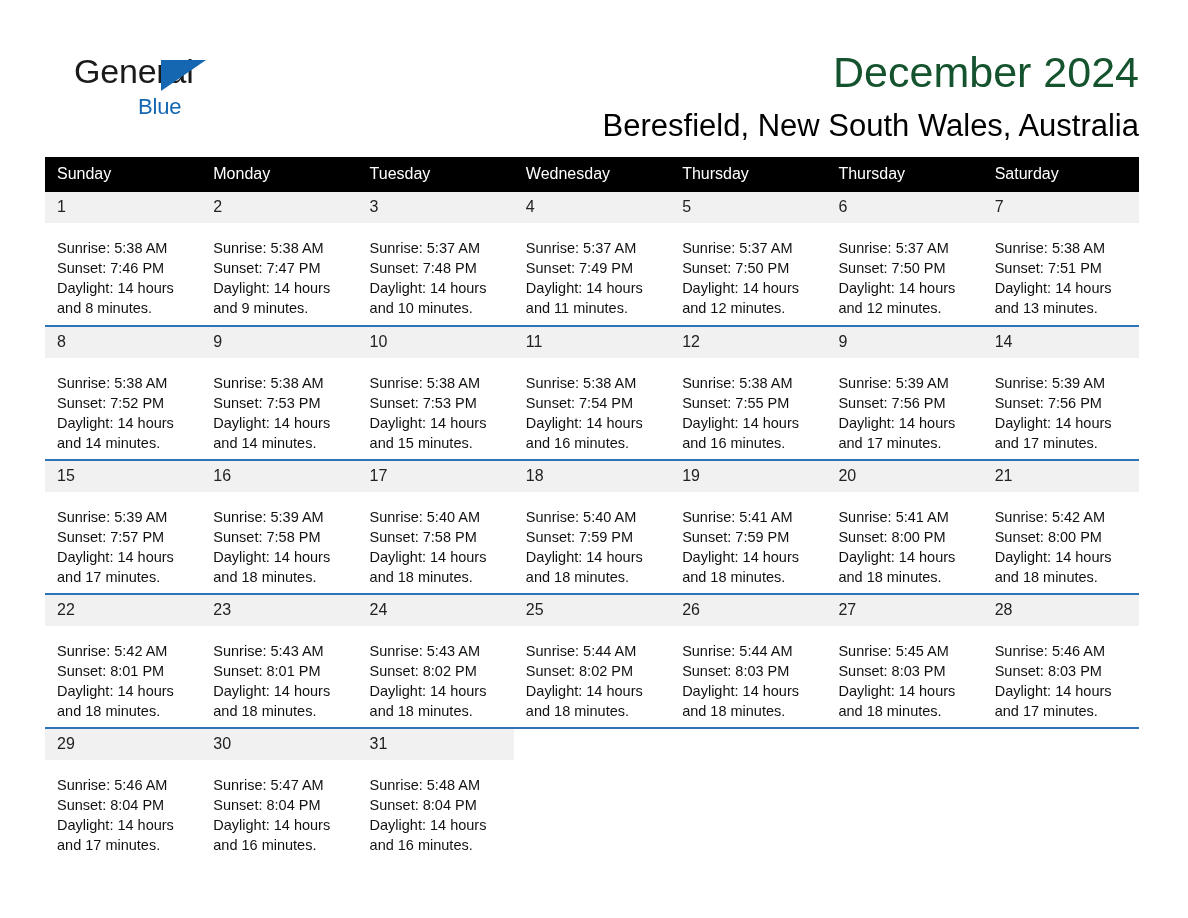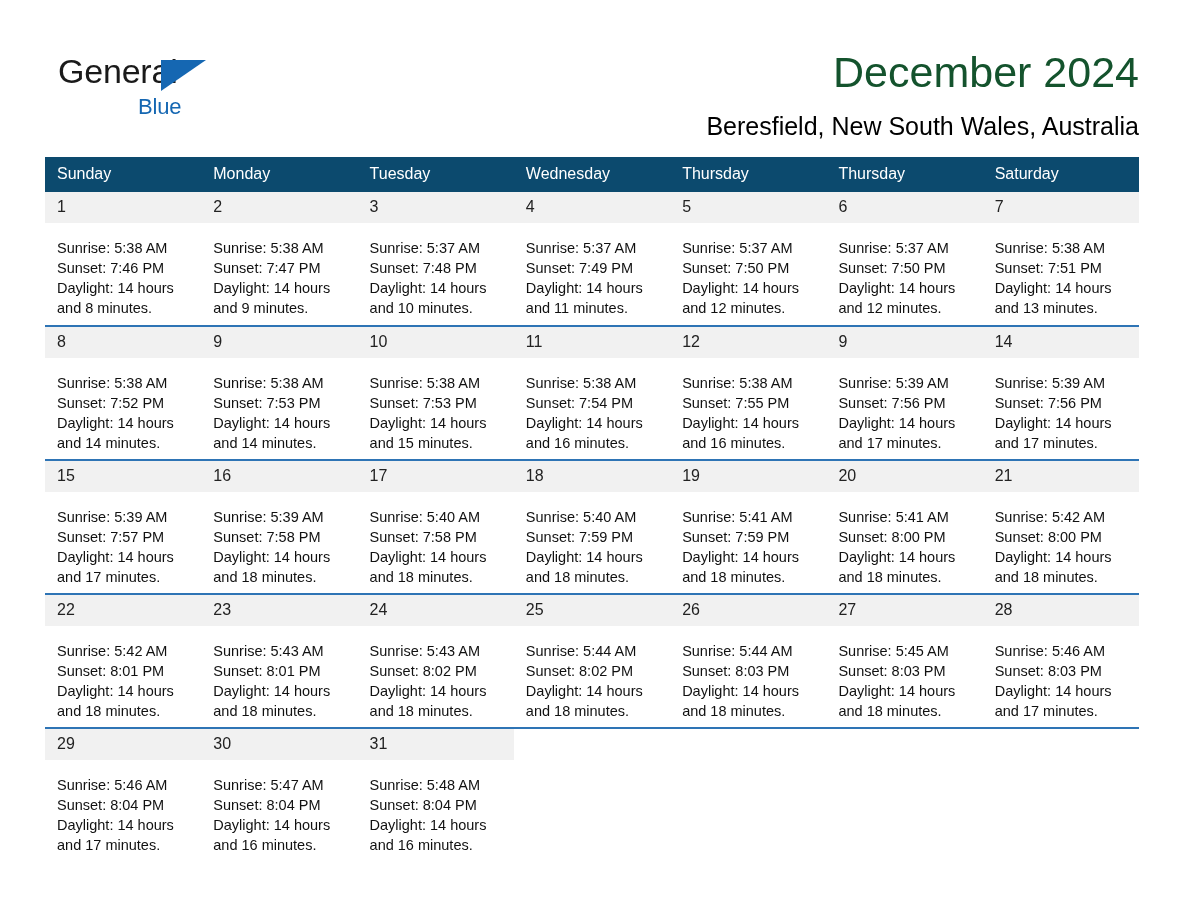--- a/index.html
+++ b/index.html
@@ -33,21 +33,21 @@
 
   .logo {
     position: absolute;
     left: 13px;
     top: 12px;
     width: 220px;
     height: 76px;
   }
   .logo-general {
     position: absolute;
-    left: 0;
+    left: 16px;
     top: 0;
     font-size: 34px;
     line-height: 38px;
     letter-spacing: -0.2px;
     color: #1a1a1a;
     font-weight: 400;
   }
   .logo-tri {
     position: absolute;
     left: 103px;
@@ -76,21 +76,21 @@
     line-height: 52px;
     font-weight: 400;
     color: #14532d;
     text-align: right;
     white-space: nowrap;
   }
   .subtitle {
     position: absolute;
     right: 0;
     top: 70px;
-    font-size: 25px;
+    font-size: 31px;
     line-height: 32px;
     font-weight: 400;
     color: #000000;
     text-align: right;
     white-space: nowrap;
   }
 
   
   .calendar {
     position: absolute;
@@ -99,21 +99,21 @@
     width: 1094px;
   }
 
   .cal-table {
     width: 1094px;
     border-collapse: collapse;
     table-layout: fixed;
   }
 
   .cal-head th {
-    background: #0c4a6e;
+    background: #000000;
     color: #ffffff;
     font-size: 16px;
     font-weight: 400;
     text-align: left;
     padding: 8px 0 9px 12px;
     border: none;
   }
 
   .week-row > td {
     vertical-align: top;

